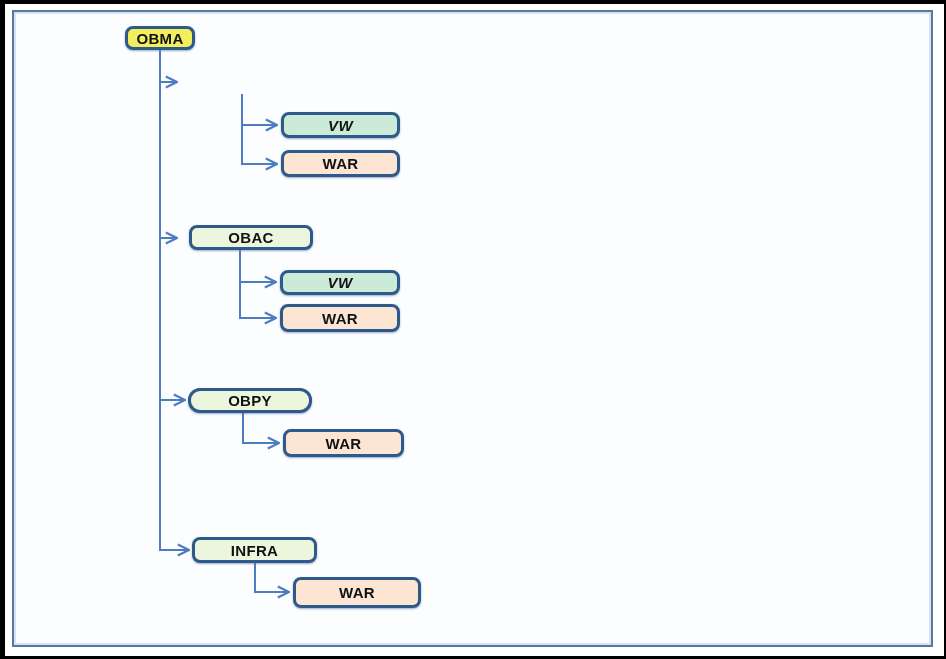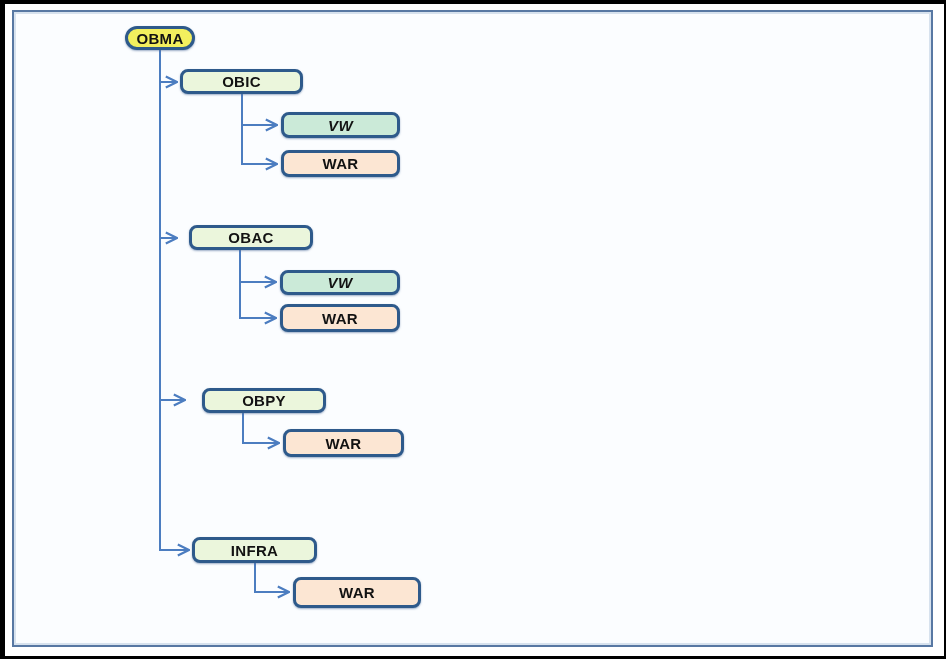--- a/index.html
+++ b/index.html
@@ -55,21 +55,21 @@
     display: flex;
     align-items: center;
     justify-content: center;
     font-weight: 700;
     font-size: 15px;
     color: #121212;
     letter-spacing: 0.3px;
     box-shadow: 0 1px 2px rgba(80, 110, 155, 0.55);
     z-index: 2;
   }
-  .node.root   { background: var(--root-fill, #F2EF5E); border-radius: 12px; }
+  .node.root   { background: var(--root-fill, #F2EF5E); }
   .node.branch { background: var(--branch-fill, #EBF6DC); }
   .node.vw     { background: var(--vw-fill, #CBEAD8); font-style: italic; }
   .node.war    { background: var(--war-fill, #FCE6D3); }
   .node span { line-height: 1; }
 </style>
 </head>
 <body>
 
 <div class="frame">
   <div class="panel"></div>
@@ -89,41 +89,38 @@
     <path class="conn" d="M235,246 L235,314 L271,314" marker-end="url(#arrow)"></path>
     <path class="conn" d="M235,278 L271,278" marker-end="url(#arrow)"></path>
     <path class="conn" d="M238,409 L238,439 L274,439" marker-end="url(#arrow)"></path>
     <path class="conn" d="M250,559 L250,588 L284,588" marker-end="url(#arrow)"></path>
   </svg>
 
   <div class="node root" style="left:120px; top:22px; width:70px; height:24px;">
     <span>OBMA</span>
   </div>
 
-  <div class="node branch" style="left:175px; top:65px; width:123px; height:25px;">
-    <span>OBIC</span>
-  </div>
   <div class="node vw" style="left:276px; top:108px; width:119px; height:26px;">
     <span>VW</span>
   </div>
   <div class="node war" style="left:276px; top:146px; width:119px; height:27px;">
     <span>WAR</span>
   </div>
 
   <div class="node branch" style="left:175px; top:221px; width:124px; height:25px;margin-left:9px;">
     <span>OBAC</span>
   </div>
   <div class="node vw" style="left:275px; top:266px; width:120px; height:25px;">
     <span>VW</span>
   </div>
   <div class="node war" style="left:275px; top:300px; width:120px; height:28px;">
     <span>WAR</span>
   </div>
 
-  <div class="node branch" style="left:197px; top:384px; width:124px; height:25px;">
+  <div class="node branch" style="left:183px; top:384px; width:124px; height:25px;border-radius:12px;">
     <span>OBPY</span>
   </div>
   <div class="node war" style="left:278px; top:425px; width:121px; height:28px;">
     <span>WAR</span>
   </div>
 
   <div class="node branch" style="left:187px; top:533px; width:125px; height:26px;">
     <span>INFRA</span>
   </div>
   <div class="node war" style="left:288px; top:573px; width:128px; height:31px;">

